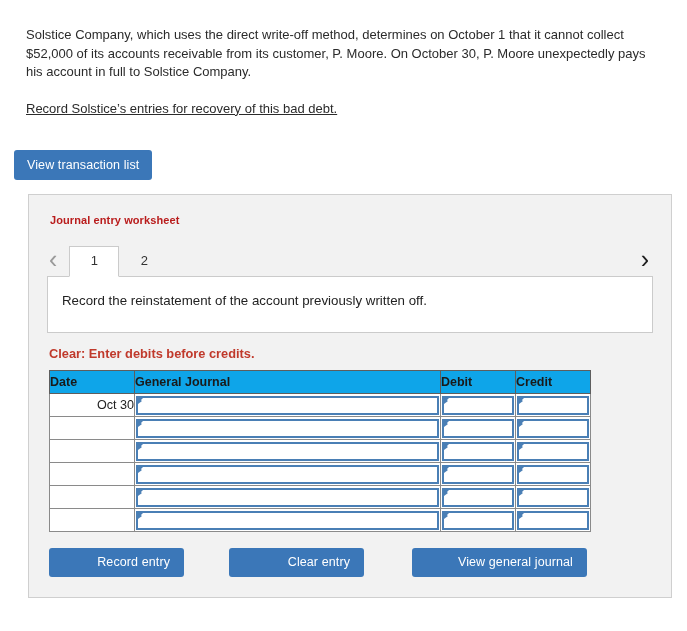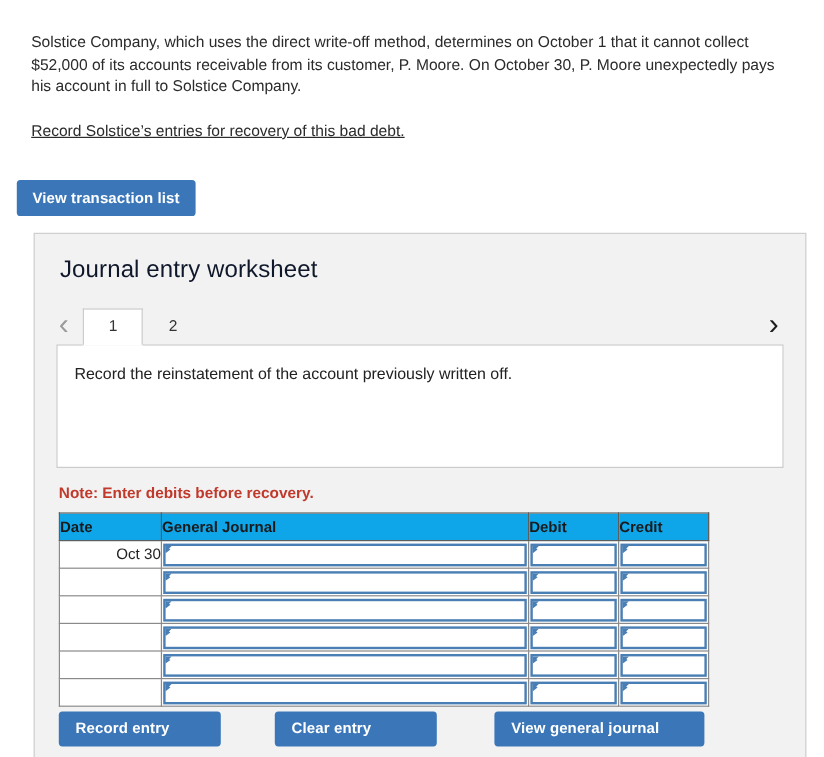--- a/index.html
+++ b/index.html
@@ -36,23 +36,23 @@
     padding: 18px 0 0 14px;
   }
   .btn {
     display: inline-block;
     background: #3b77b8;
     color: #ffffff;
     border: none;
     border-radius: 3px;
     font-family: "Liberation Sans", sans-serif;
     font-size: 12.5px;
-    font-weight: bold;
+    font-weight: normal;
     letter-spacing: .1px;
-    text-align: left;
+    text-align: right;
     cursor: pointer;
     padding: 0 14px;
     height: 29px;
     line-height: 29px;
     white-space: nowrap;
   }
   .btn-view-transaction {
     height: 30px;
     line-height: 30px;
     padding: 0 13px;
@@ -61,23 +61,23 @@
   
   .panel {
     margin: 14px 15px 0 28px;
     background: #f2f2f2;
     border: 1px solid #cfcfcf;
     box-sizing: border-box;
     padding: 16px 18px 20px 18px;
     position: relative;
   }
   .panel-title {
-    font-size: 20px;
-    font-weight: normal;
-    color: #0f172a;
+    font-size: 11px;
+    font-weight: bold;
+    color: #b91c1c;
     margin: 3px 0 0 3px;
     letter-spacing: .1px;
   }
 
   
   .tabs-row {
     display: flex;
     align-items: flex-end;
     margin-top: 16px;
     height: 34px;
@@ -120,21 +120,21 @@
   .tab.inactive {
     border: 1px solid transparent;
     border-bottom: none;
   }
 
   
   .instruction-box {
     background: #ffffff;
     border: 1px solid #cbcbcb;
     box-sizing: border-box;
-    height: 103px;
+    height: 57px;
     padding: 16px 14px 0 14px;
     font-size: 13.3px;
     color: #222222;
     position: relative;
     z-index: 1;
   }
 
   
   .note {
     color: #c0392b;
@@ -203,21 +203,21 @@
     left: 0;
     width: 0;
     height: 0;
     border-left: 4px solid #4a7fb5;
     border-top: 3px solid transparent;
     border-bottom: 3px solid transparent;
   }
 
   
   .footer {
-    margin: 4px 0 0 2px;
+    margin: 16px 0 0 2px;
     display: flex;
     align-items: center;
     width: 538px;
   }
   .btn-record { width: 135px; }
   .btn-clear  { width: 135px; margin-left: 45px; }
   .btn-journal{ width: 175px; margin-left: auto; }
 </style>
 </head>
 <body>
@@ -239,21 +239,21 @@
     <span class="chev chev-prev">‹</span>
     <div class="tab active">1</div>
     <div class="tab inactive">2</div>
     <span class="chev chev-next">›</span>
   </div>
 
   <div class="instruction-box">
     <span>Record the reinstatement of the account previously written off.</span>
   </div>
 
-  <div class="note">Note: Enter debits before recovery.</div>
+  <div class="note">Clear: Enter debits before credits.</div>
 
   <table class="jtable">
     <colgroup>
       <col class="col-date">
         <col class="col-gj">
         <col class="col-deb">
         <col class="col-cre">
     </colgroup>
     <thead>
       <tr>

